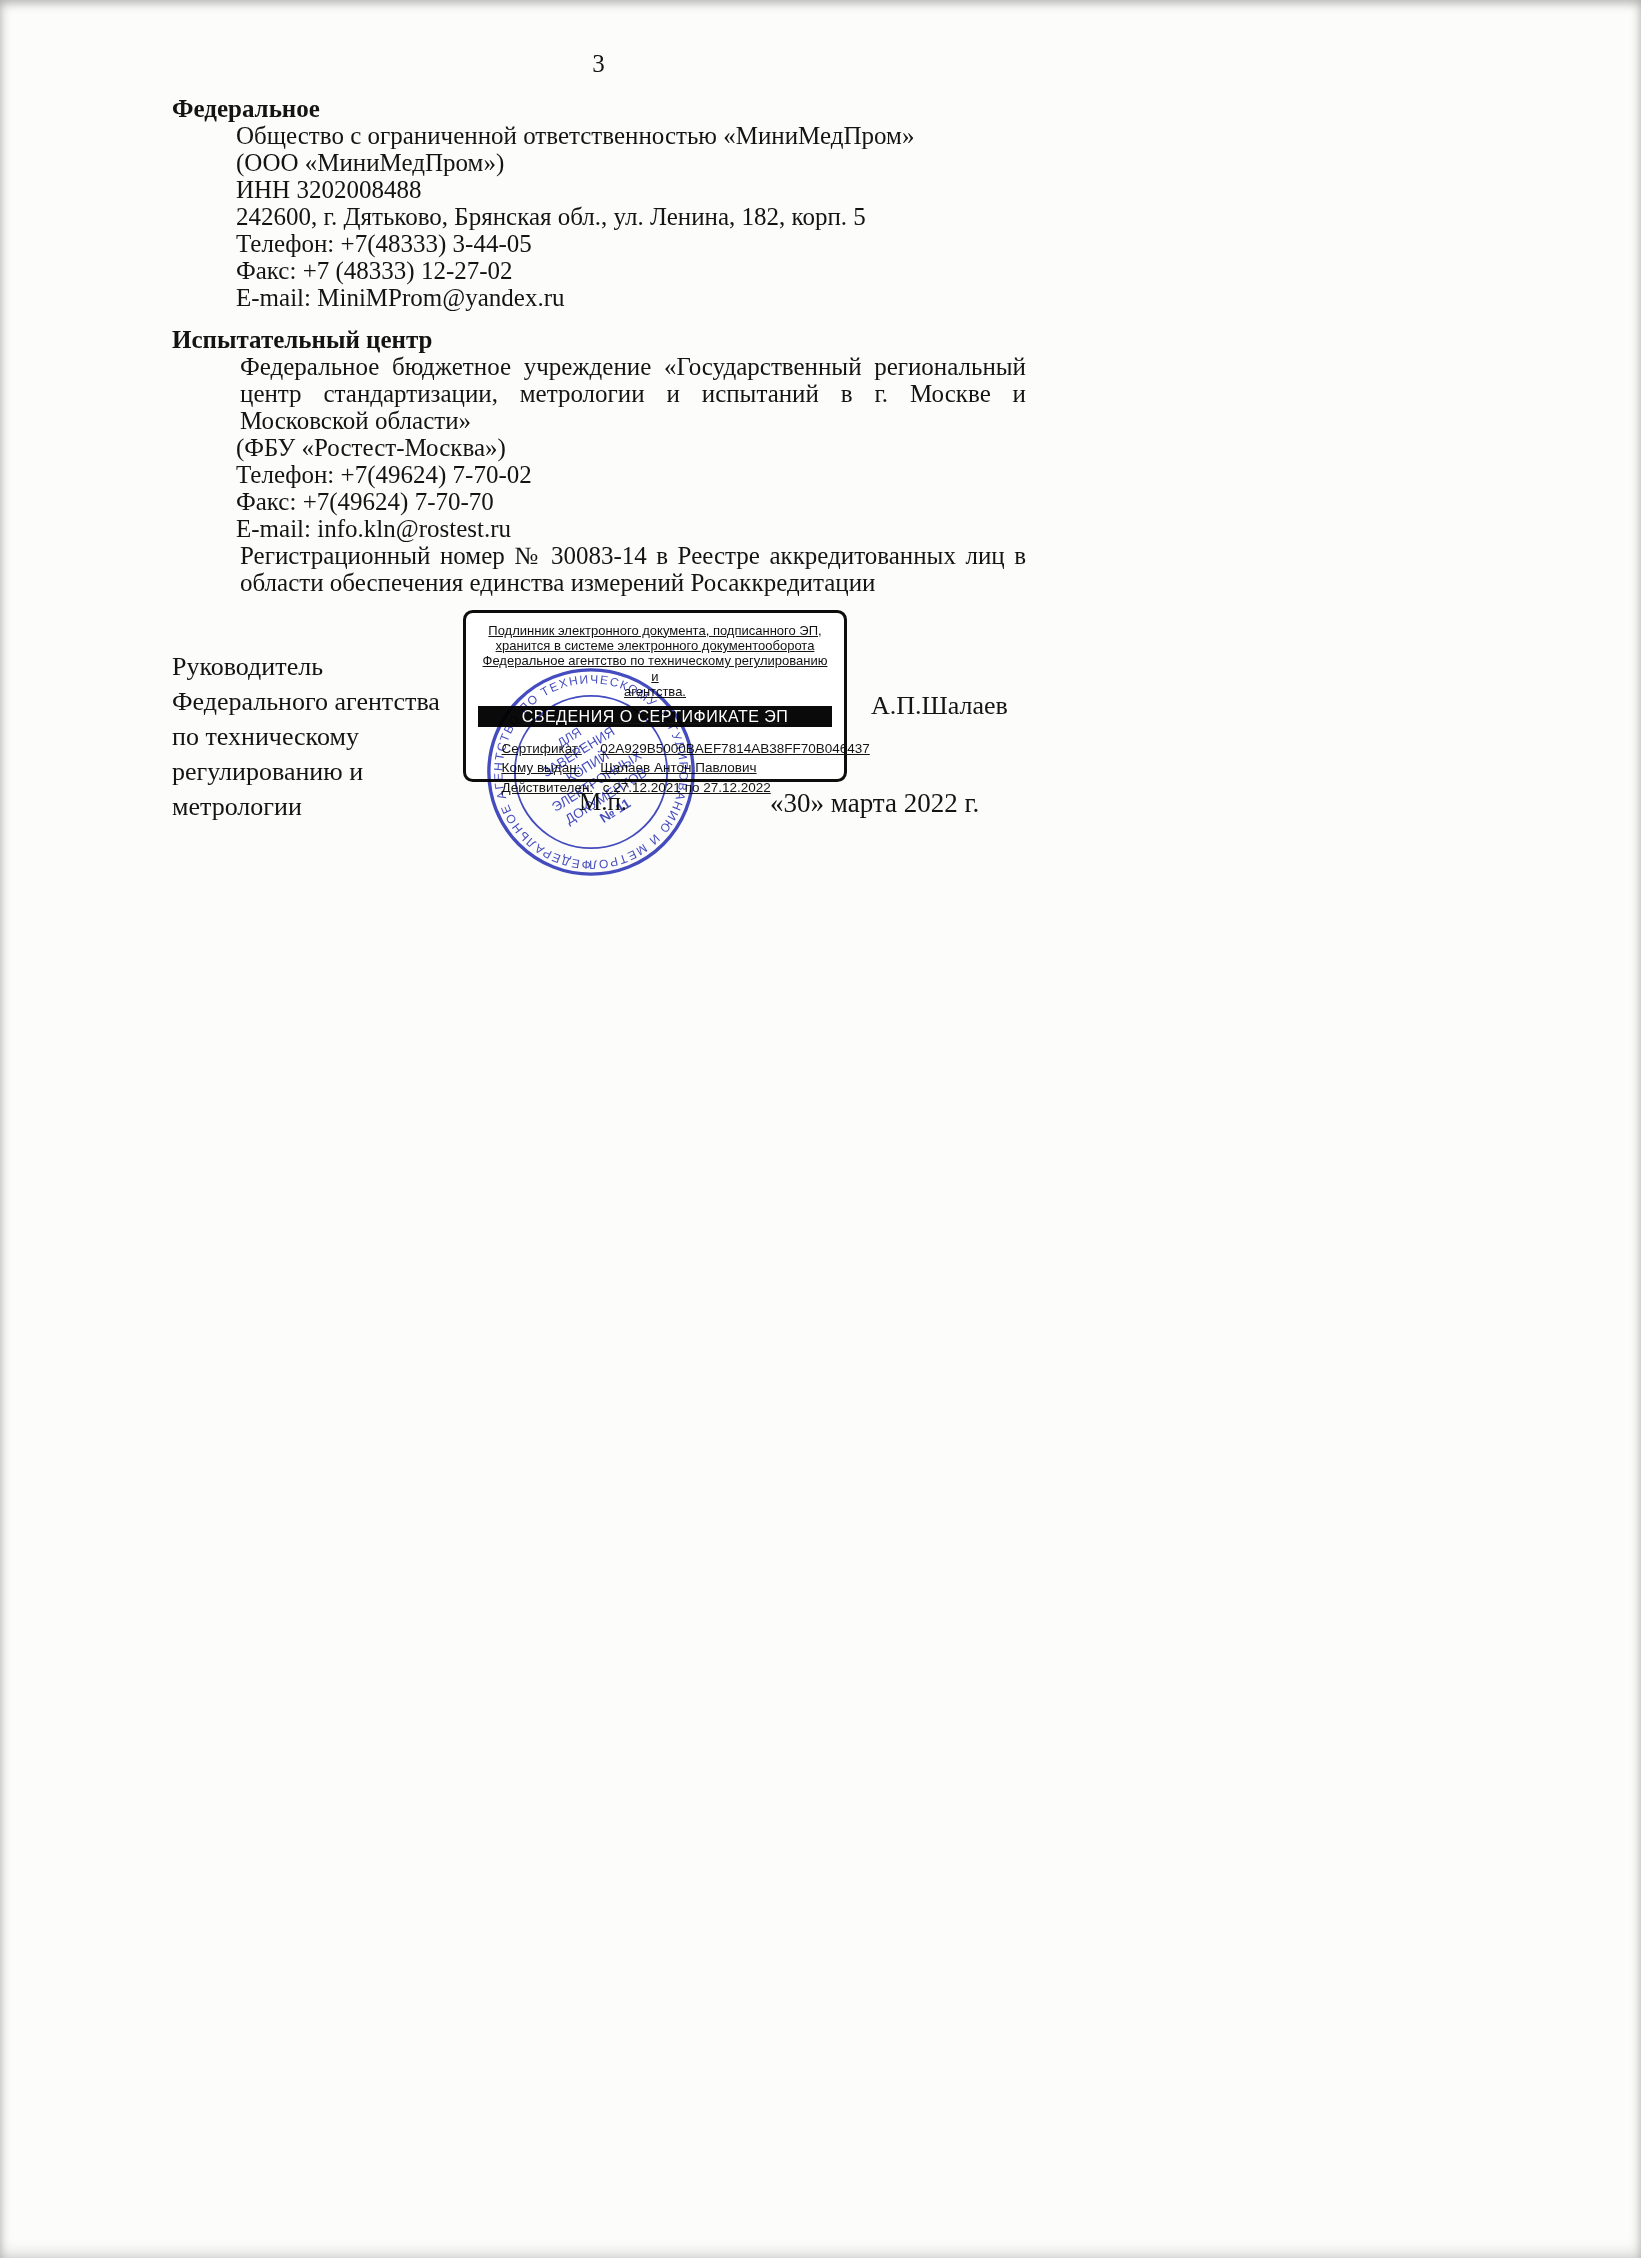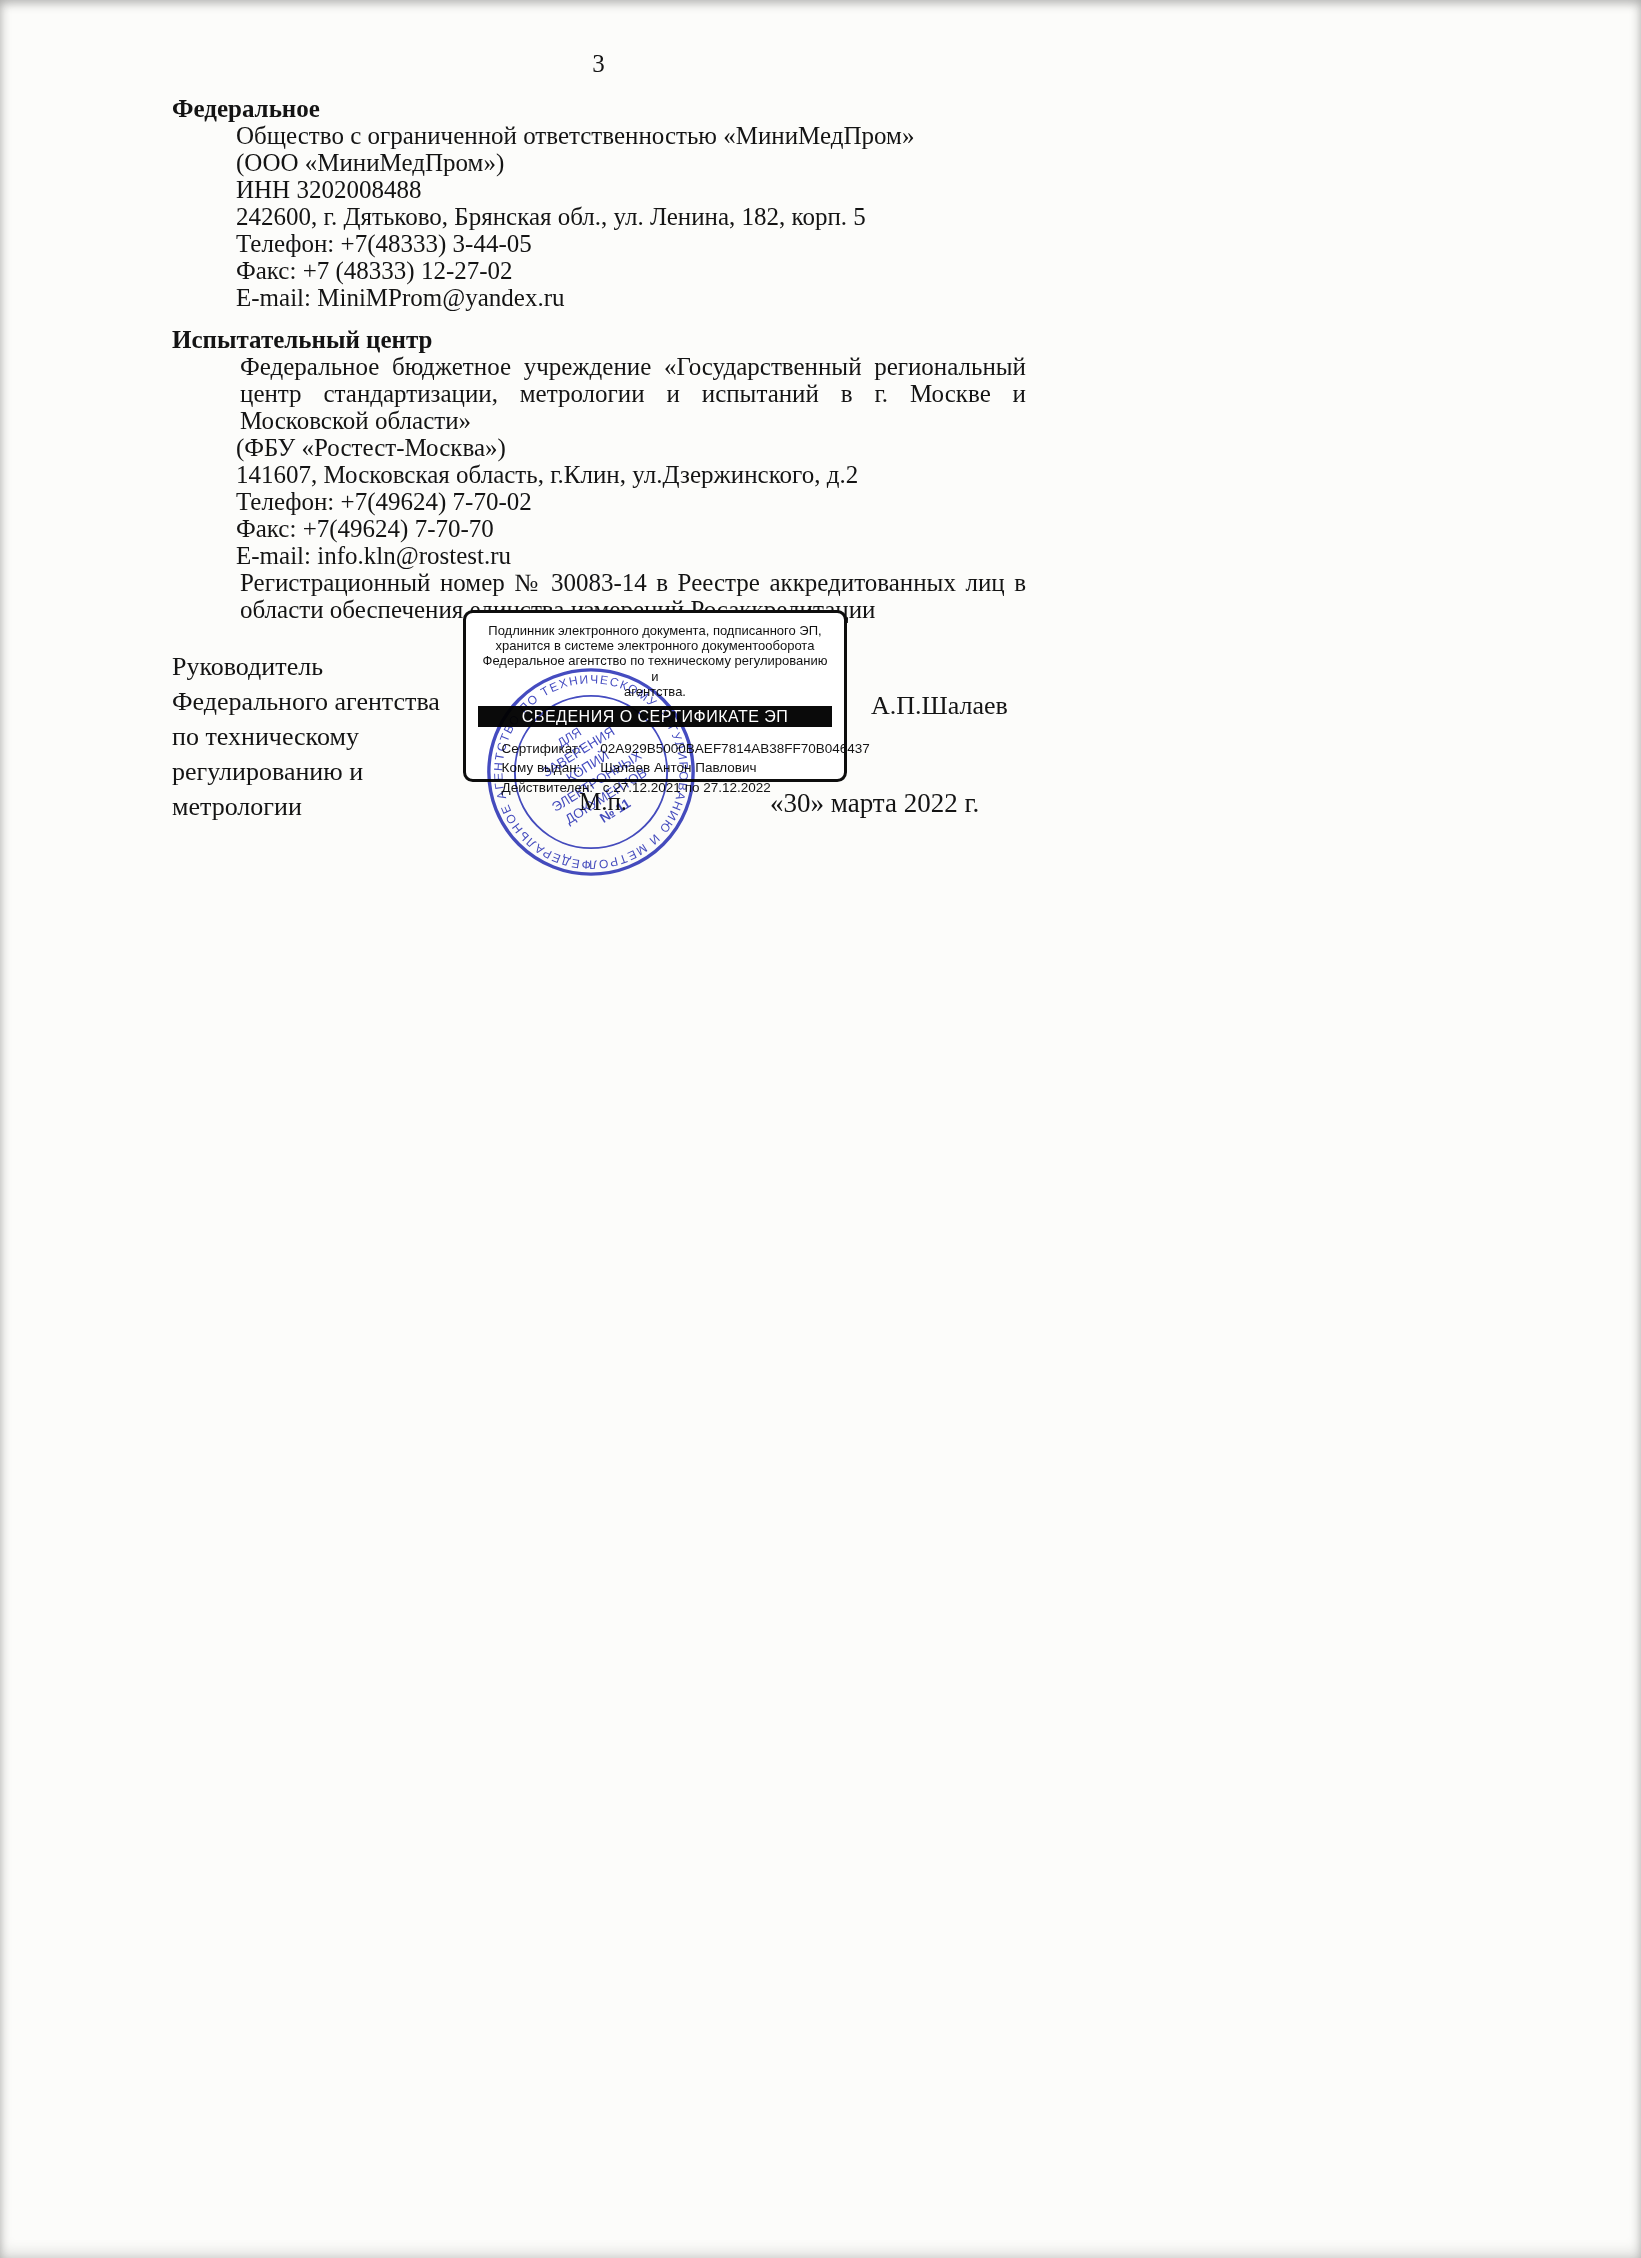--- a/index.html
+++ b/index.html
@@ -42,20 +42,21 @@
   .sig-date { position:absolute; left:770px; top:180px; font-size:27px; }
 
   
   .cert-box {
     position:absolute; left:463px; top:1.9px; width:384px; height:172px;
     background:#fff;
     border:3.4px solid #0d0d0d; border-radius:9.7px;
     font-family:"Liberation Sans", sans-serif;
     padding:9.7px 11.6px 7.7px 11.6px;
     z-index:2;
+    text-decoration:underline;
   }
   .cert-head { text-align:center; font-size:13px; line-height:15.4px; color:#111; }
   .cert-bar {
     margin-top:6.8px; height:21px; background:#0a0a0a; color:#fff;
     font-size:16px; letter-spacing:0.5px;
     display:flex; align-items:center; justify-content:center;
   }
   .cert-rows { margin-top:11.6px; font-size:13.5px; line-height:19.3px;margin-left:24px; }
   .cert-row { display:flex; gap:9.7px; }
   .cert-row .lbl { min-width:89px; }
@@ -91,21 +92,20 @@
       </div>
     </div>
 
     <div class="gap-lg"></div>
 
     <div>
       <div class="section-heading">Испытательный центр</div>
       <div class="indent-block just">Федеральное бюджетное учреждение «Государственный региональный центр стандартизации, метрологии и испытаний в г. Москве и Московской области»</div>
       <div class="section-lines">
         <div>(ФБУ «Ростест-Москва»)</div>
-        <div>141607, Московская область, г.Клин, ул.Дзержинского, д.2</div>
         <div>Телефон: +7(49624) 7-70-02</div>
         <div>Факс: +7(49624) 7-70-70</div>
         <div>E-mail:  info.kln@rostest.ru</div>
       </div>
       <div class="indent-block just">Регистрационный номер № 30083-14 в Реестре аккредитованных лиц в области обеспечения единства измерений Росаккредитации</div>
     </div>
 
   </div>
 
   <div class="sig-region">

